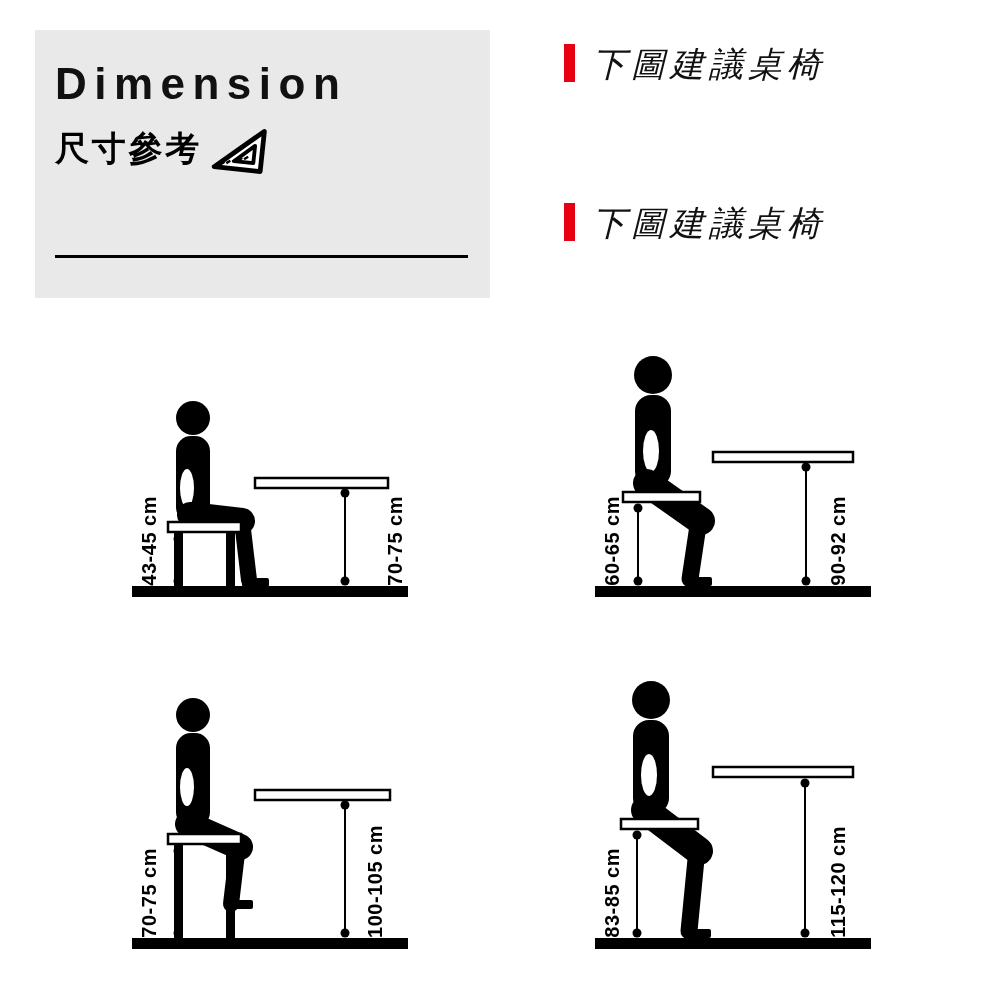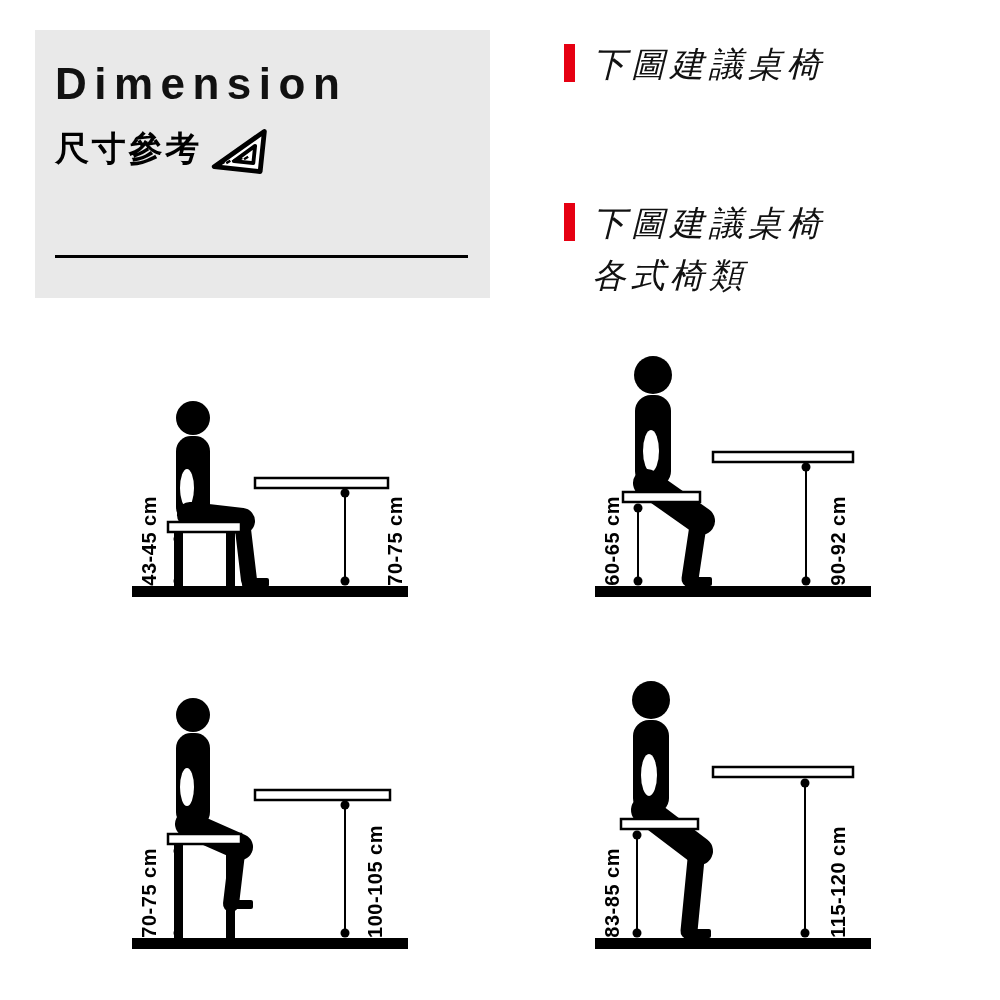--- a/index.html
+++ b/index.html
@@ -77,21 +77,20 @@
   <div class="note note-1">
     <span class="red-bar"></span>
     <div class="note-text">
       <div>下圖建議桌椅</div>
     </div>
   </div>
   <div class="note note-2">
     <span class="red-bar"></span>
     <div class="note-text">
       <div>下圖建議桌椅</div>
-      <div>各式椅類</div>
     </div>
   </div>
 
   <div class="panel panel-1">
     <svg viewBox="0 0 280 280" width="280" height="280">
       <g>
         <rect class="slab" x="125" y="155" width="133" height="10"></rect>
       </g>
       <g class="ink">
         <circle cx="63" cy="95" r="17"></circle>

